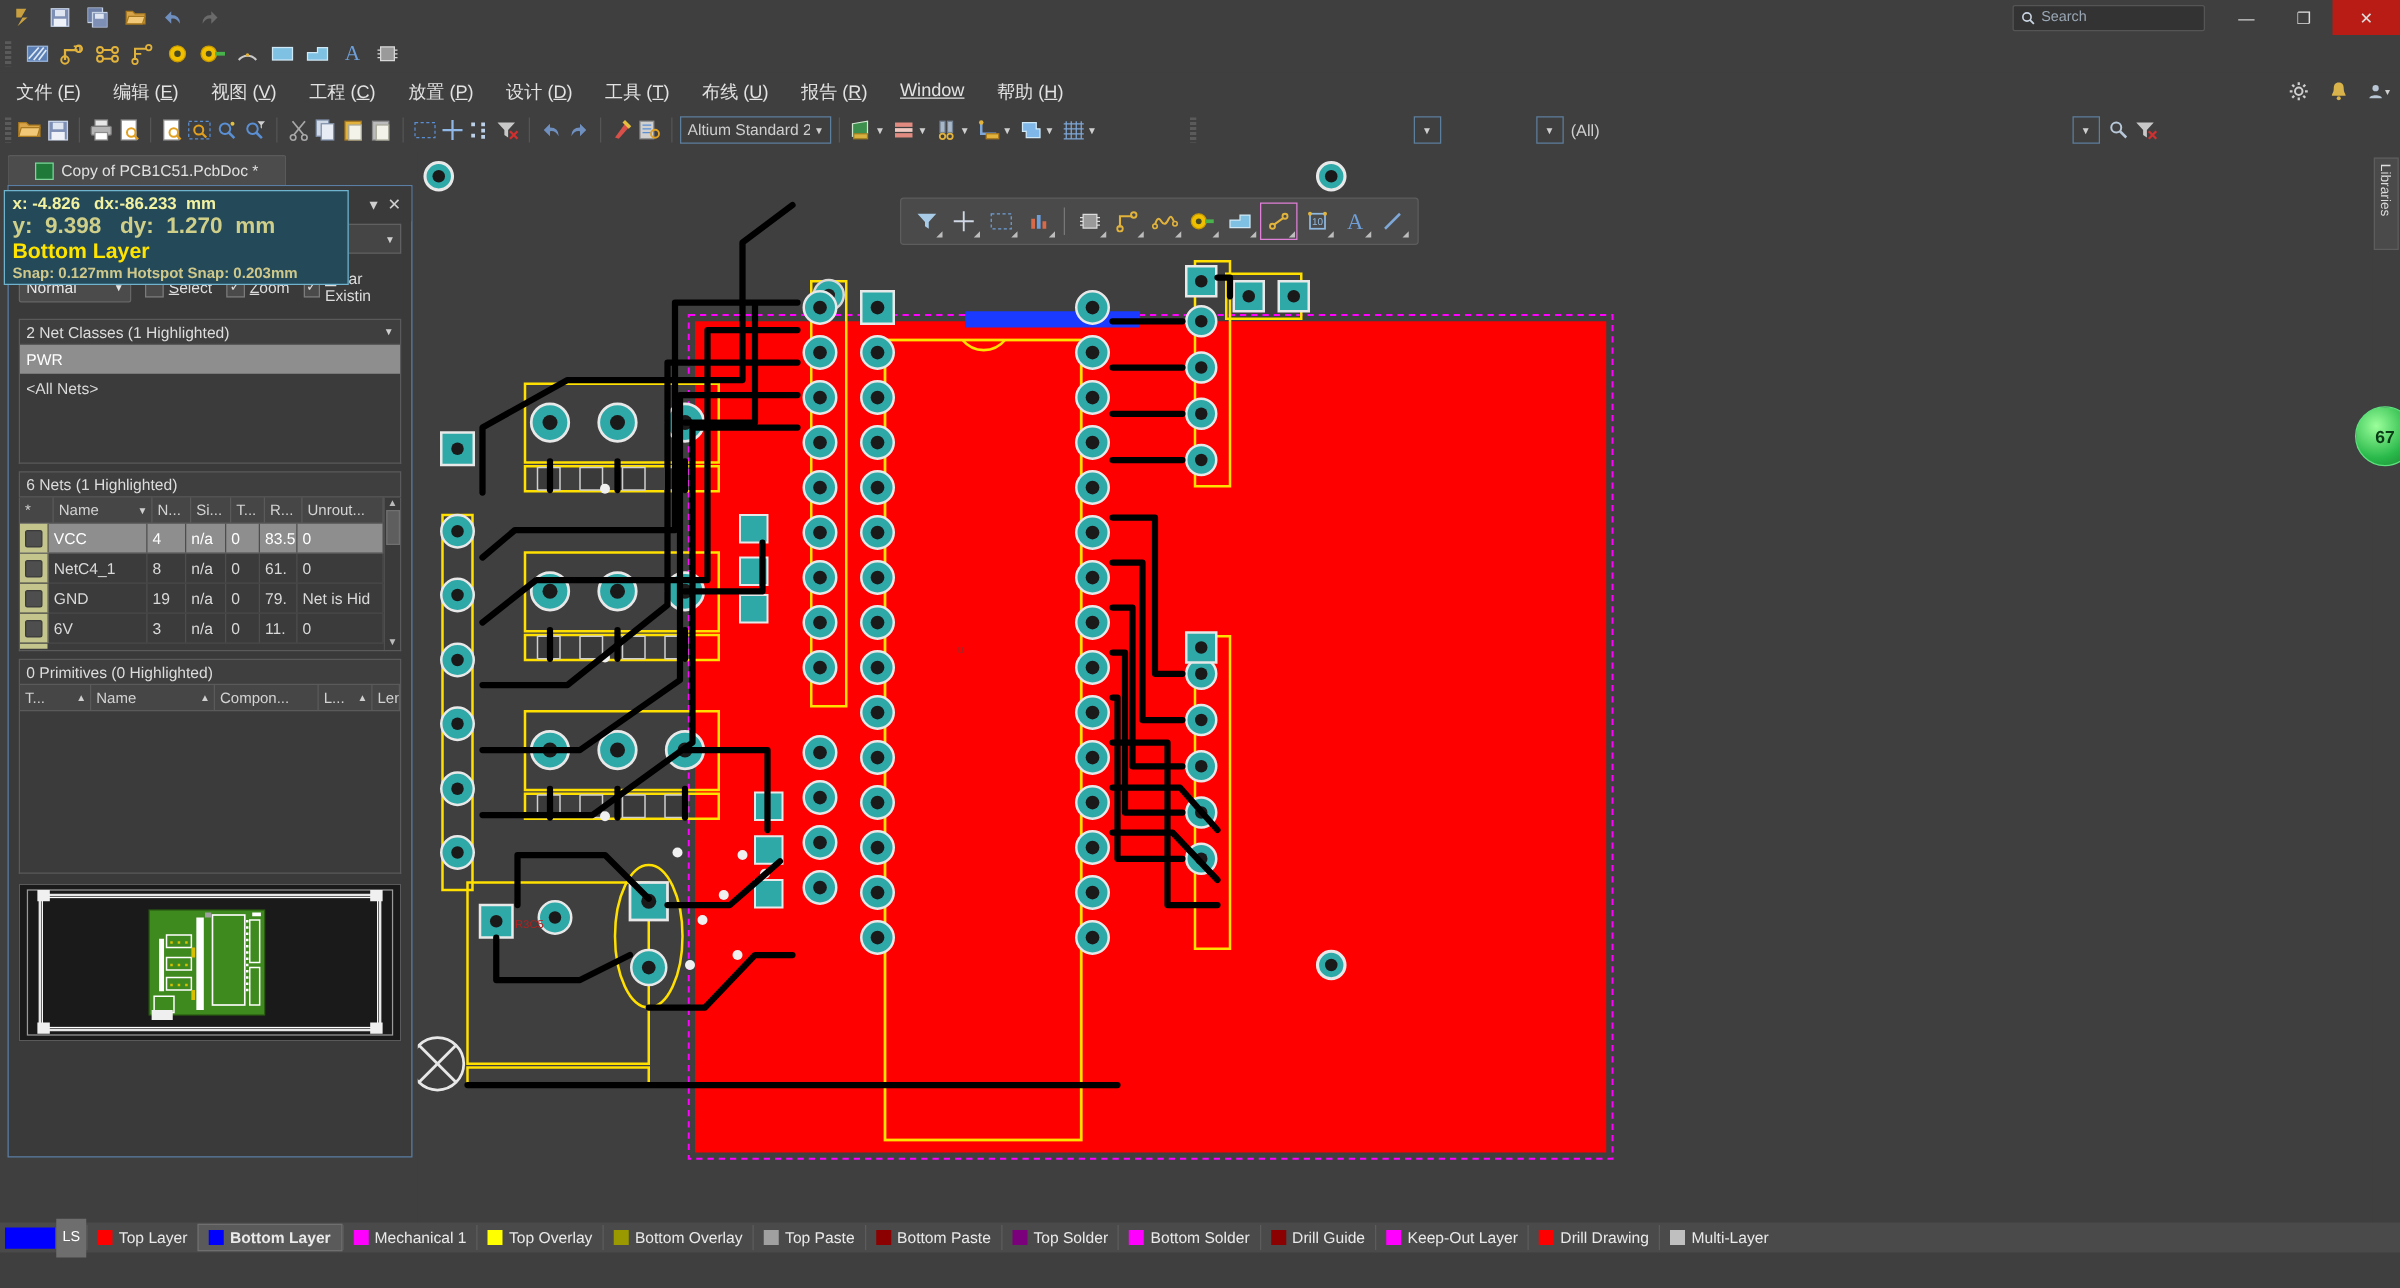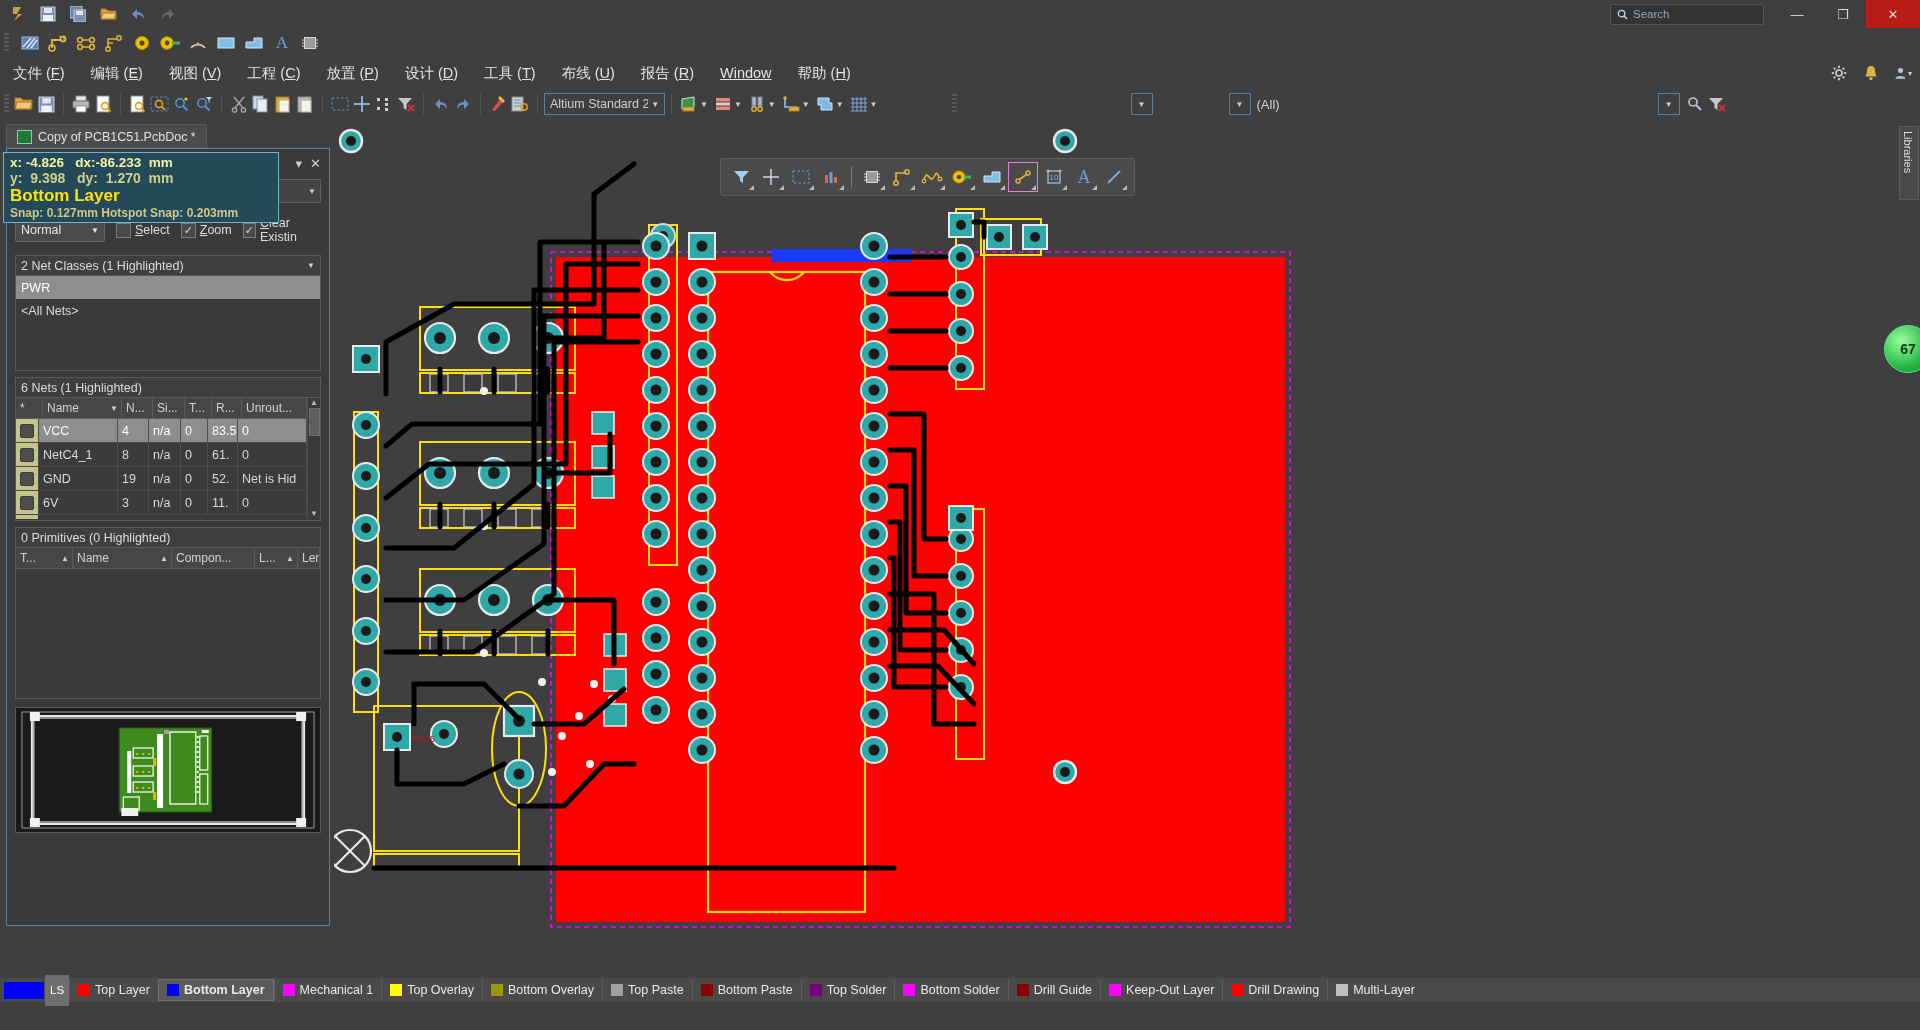--- a/index.html
+++ b/index.html
@@ -33,21 +33,21 @@
 
   
   .toolrow2{position:absolute;left:0;top:88px;width:1920px;height:32px;background:#3f3f3f;display:flex;align-items:center;}
   .sep{width:1px;height:20px;background:#555;margin:0 6px;}
   .combo{height:20px;border:1px solid #5d7f9e;background:#3f3f3f;color:#cfcfcf;font-size:12.5px;display:flex;align-items:center;padding:0 2px 0 5px;}
   .combo .arr{width:14px;text-align:center;font-size:8px;color:#cfcfcf;}
   .combo-blank{width:20px;border:1px solid #5d7f9e;height:20px;display:flex;align-items:center;justify-content:center;}
 
   
   .doctab{position:absolute;left:6px;top:124px;height:24px;background:#4c4c4c;border:1px solid #5a5a5a;border-bottom:none;
-          display:flex;align-items:center;gap:6px;padding:0 10px;font-size:12.5px;color:#e0e0e0;border-radius:2px 2px 0 0;}
+          display:flex;align-items:center;gap:6px;padding:0 21px;font-size:12.5px;color:#e0e0e0;border-radius:2px 2px 0 0;}
   .doctab .sq{width:13px;height:12px;background:#1f7a3a;border:1px solid #7fd49a;}
 
   
   .leftpanel{position:absolute;left:6px;top:148px;width:322px;height:776px;background:#3a3a3a;border:1px solid #5b7fa4;}
   .lp-head{height:28px;background:#3a3a3a;display:flex;align-items:center;justify-content:flex-end;gap:8px;padding-right:8px;}
   .lp-head .hbtn{font-size:13px;color:#cfcfcf;cursor:default;}
   .lp-combo{margin:2px 8px 6px 8px;height:22px;background:#454545;border:1px solid #606060;display:flex;align-items:center;
             justify-content:flex-end;padding-right:4px;color:#cfcfcf;font-size:8px;}
   .btnrow{display:flex;gap:6px;padding:4px 8px 0 8px;}
   .pbtn{height:26px;background:linear-gradient(#525252,#454545);border:1px solid #666;border-radius:3px;display:flex;
@@ -73,21 +73,21 @@
   .swatch i{display:block;width:12px;height:12px;background:#4e4e4e;border:1px solid #3a3a3a;border-radius:2px;}
   .vscroll{width:12px;background:#3a3a3a;border-left:1px solid #4e4e4e;display:flex;flex-direction:column;justify-content:space-between;
            align-items:center;font-size:8px;color:#bbb;}
   .vscroll .thumb{width:9px;height:26px;background:#5e5e5e;border:1px solid #707070;margin-top:1px;}
   .preview{margin:8px;height:124px;background:#1a1a1a;border:1px solid #5a5a5a;position:relative;overflow:hidden;}
 
   
   .coordbox{position:absolute;left:3px;top:152px;width:262px;background:#244a5a;border:1px solid #6fb3cf;padding:2px 6px;
             font-family:"Liberation Sans",sans-serif;z-index:40;}
   .coordbox .l1{font-size:13.5px;font-weight:bold;color:#f2f2a0;white-space:pre;}
-  .coordbox .l2{font-size:14px;font-weight:bold;color:#cfcf8a;white-space:pre;}
+  .coordbox .l2{font-size:18px;font-weight:bold;color:#cfcf8a;white-space:pre;}
   .coordbox .l3{font-size:17px;font-weight:bold;color:#ffe400;line-height:1.15;}
   .coordbox .l4{font-size:12px;font-weight:bold;color:#cfc88a;}
 
   
   .canvas{position:absolute;left:334px;top:124px;right:22px;bottom:48px;background:#3f3f3f;overflow:hidden;}
   .floattb{position:absolute;left:386px;top:34px;height:36px;background:#4a4a4a;border:1px solid #5d5d5d;border-radius:3px;
            display:flex;align-items:center;gap:2px;padding:0 6px;z-index:20;}
   .ftb-i{width:28px;height:28px;display:flex;align-items:center;justify-content:center;position:relative;}
   .ftb-i::after{content:"";position:absolute;right:1px;bottom:1px;border-left:5px solid transparent;border-bottom:5px solid #bdbdbd;}
   .ftb-sep{width:1px;height:22px;background:#777;margin:0 4px;}
@@ -629,21 +629,21 @@
           <div class="gc" style="flex:1;">0</div>
         </div>
         <div class="grow">
           <div class="gc swatch" style="width:22px;padding:0;">
               <i></i>
             </div>
           <div class="gc" style="width:74px;">GND</div>
           <div class="gc" style="width:26px;">19</div>
           <div class="gc" style="width:27px;">n/a</div>
           <div class="gc" style="width:22px;">0</div>
-          <div class="gc" style="width:25px;">52.</div>
+          <div class="gc" style="width:25px;">79.</div>
           <div class="gc" style="flex:1;">Net is Hid</div>
         </div>
         <div class="grow">
           <div class="gc swatch" style="width:22px;padding:0;">
               <i></i>
             </div>
           <div class="gc" style="width:74px;">6V</div>
           <div class="gc" style="width:26px;">3</div>
           <div class="gc" style="width:27px;">n/a</div>
           <div class="gc" style="width:22px;">0</div>

